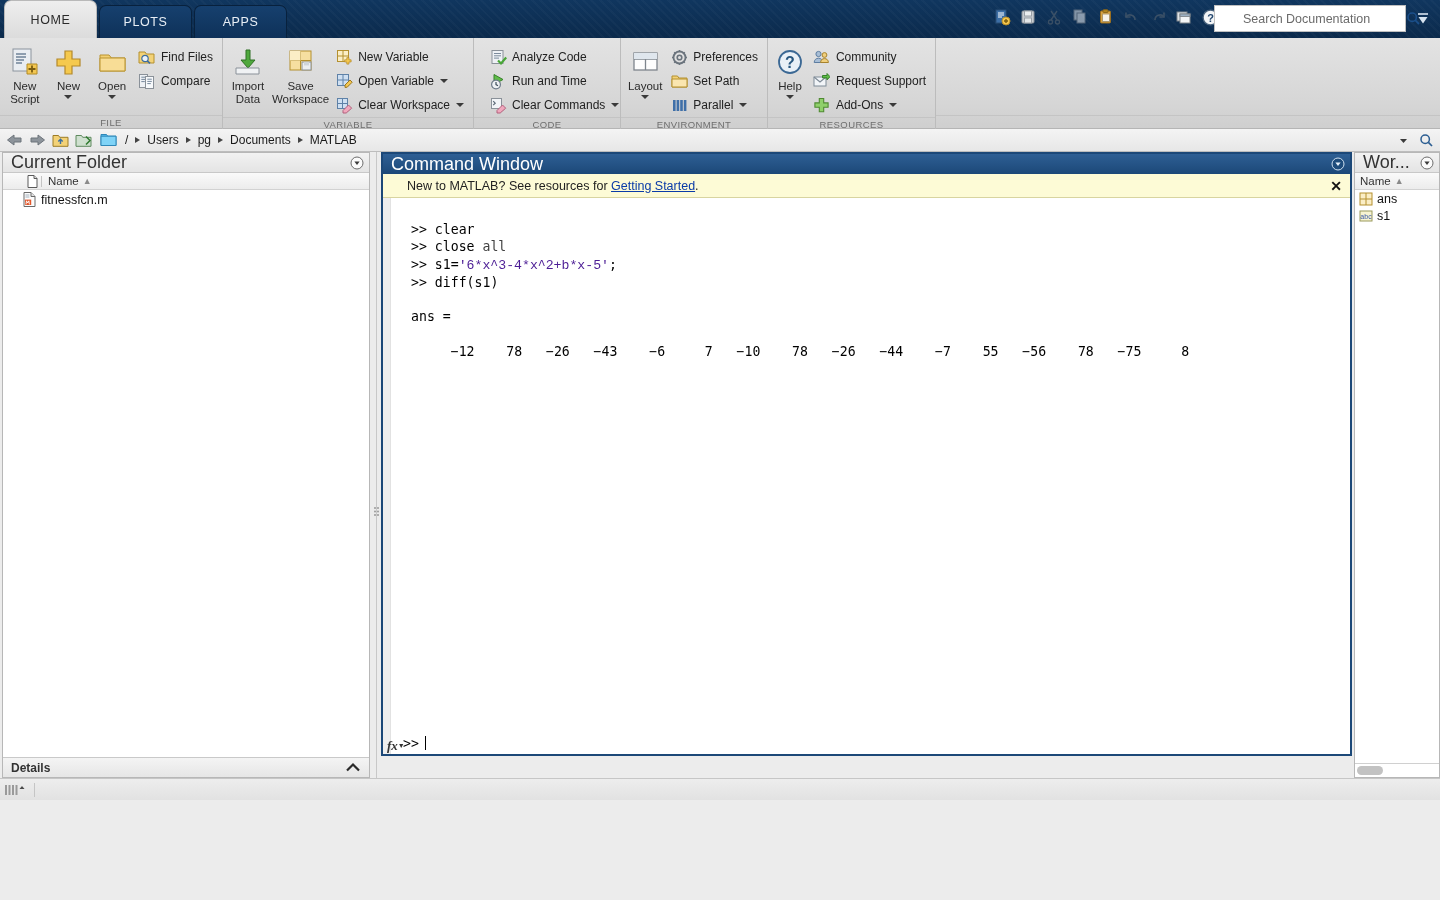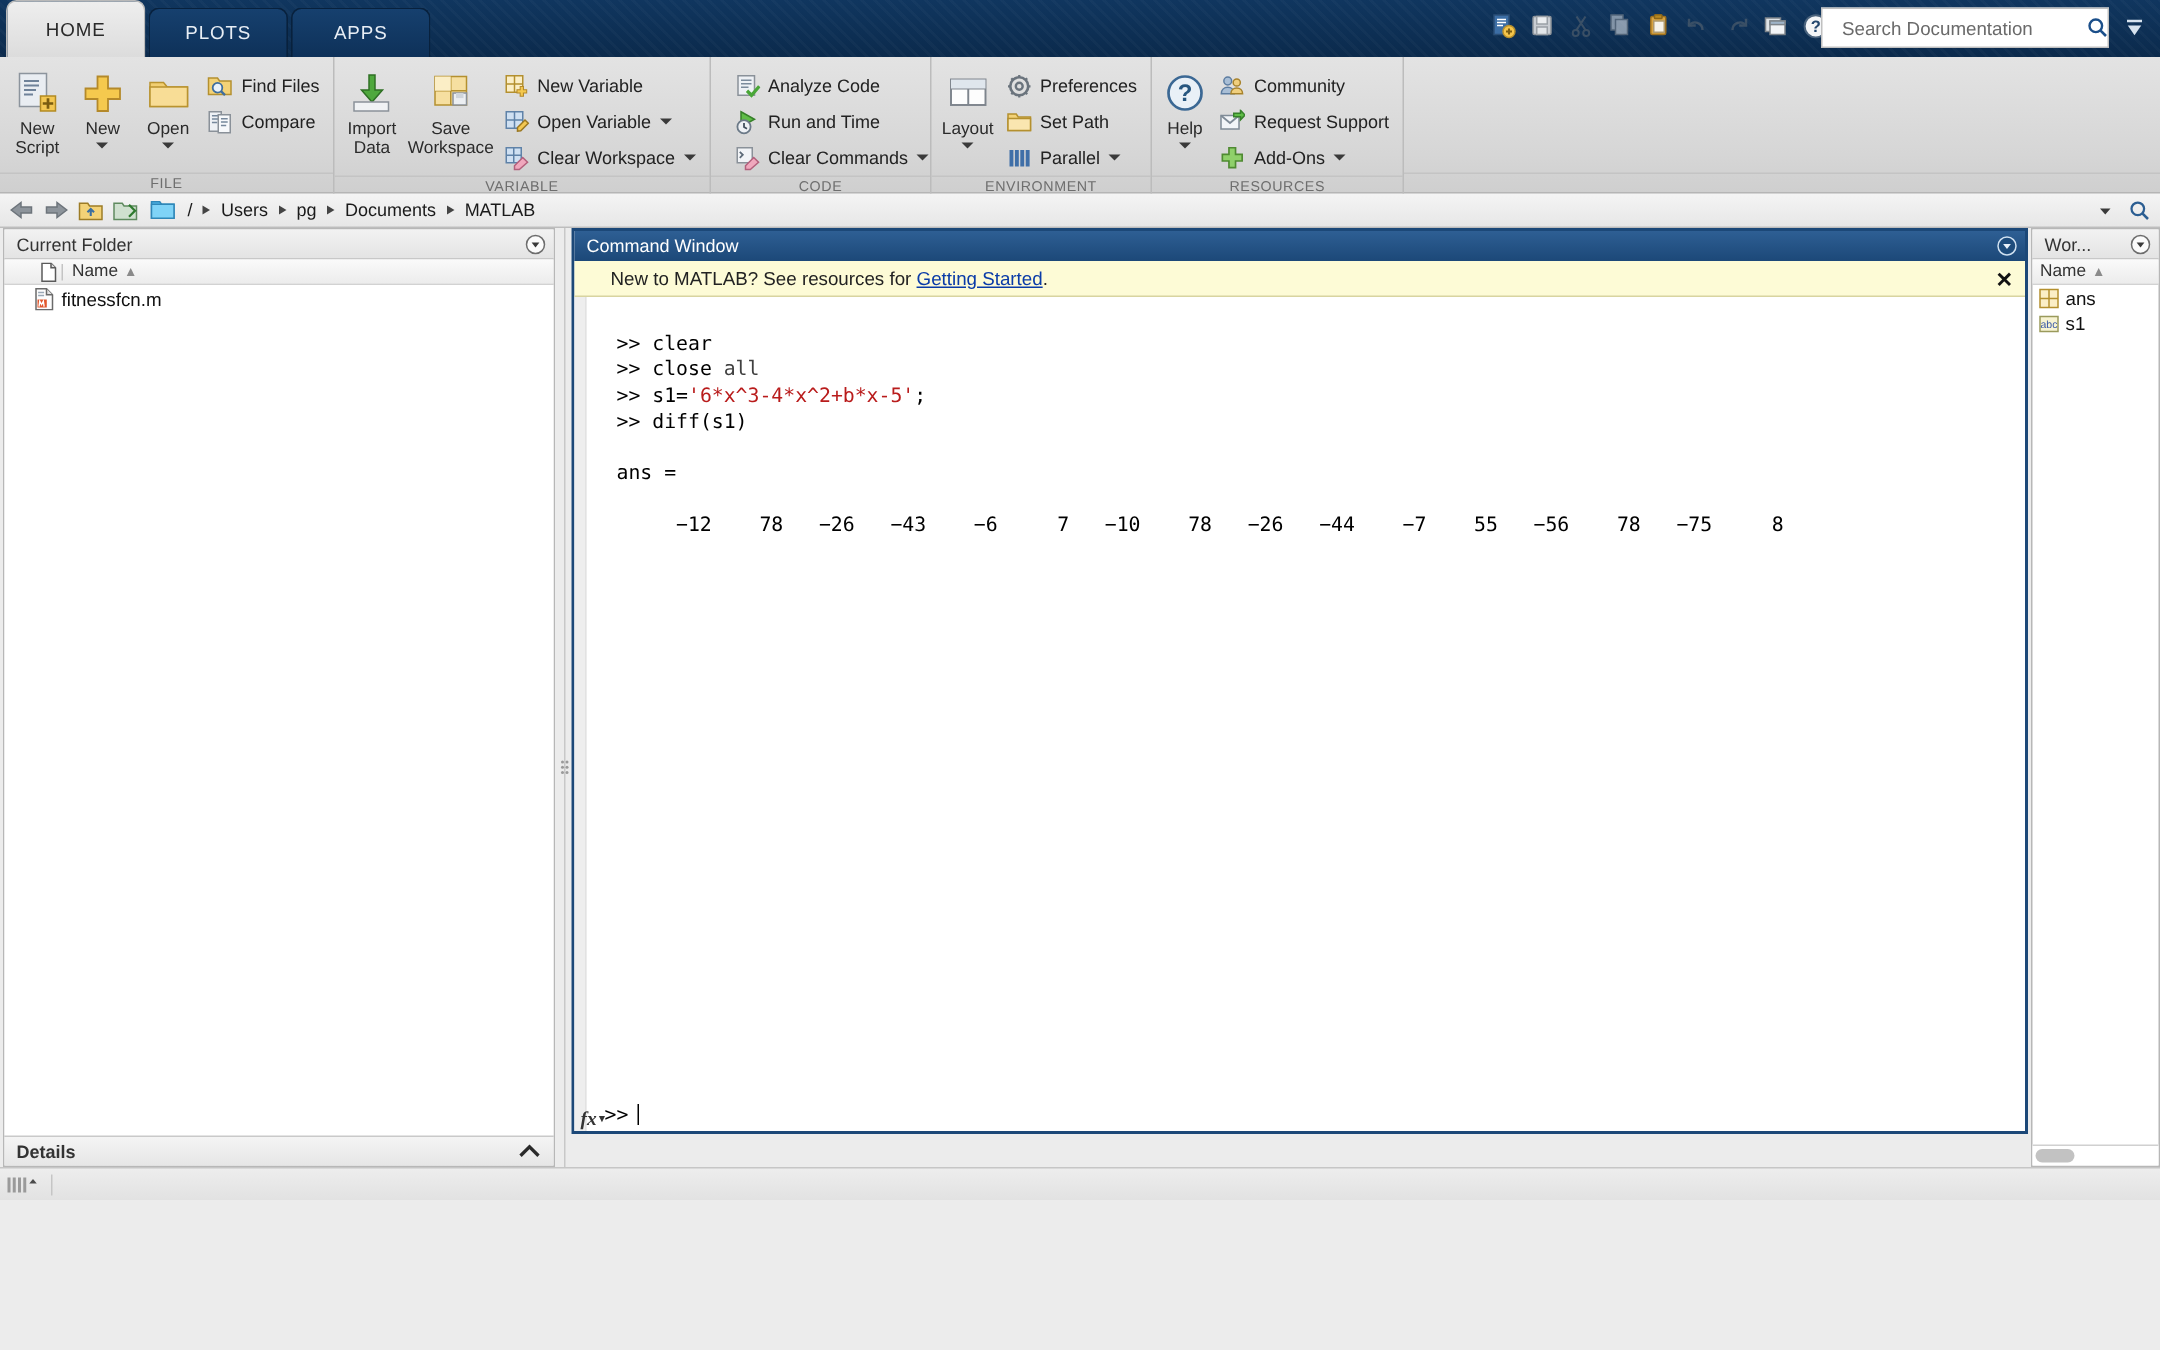--- a/index.html
+++ b/index.html
@@ -65,21 +65,21 @@
     display: flex; align-items: center; justify-content: center;
     border-radius: 3px;
     cursor: default;
   }
   .searchbox {
     position: absolute; right: 34px; top: 5px;
     width: 192px; height: 27px;
     background: #fff;
     border: 1px solid #c0c0c0;
     display: flex; align-items: center;
-    padding: 0 6px 0 11px;
+    padding: 0 6px 0 26px;
     z-index: 4;
   }
   .searchbox input {
     border: none; outline: none; flex: 1;
     font-family: "Liberation Sans", sans-serif;
     font-size: 12.5px; color: #555;
     background: transparent;
   }
   .searchbox input::placeholder { color: #6a6a6a; }
   .minribbon {
@@ -154,21 +154,21 @@
   .crumb { font-size:12px; color:#1a1a1a; padding:0 2px; cursor:default;}
   .sep-arrow { width:0;height:0;border-top:3.5px solid transparent;border-bottom:3.5px solid transparent;border-left:5px solid #444; margin:0 3px;}
 
   
   .body { position: absolute; top: 152px; left: 0; right: 0; bottom: 22px; }
 
   .panel-title {
     height: 20px;
     display: flex; align-items: center; justify-content: space-between;
     padding: 0 5px 0 8px;
-    font-size: 12px;
+    font-size: 18px;
   }
   .panel-title.light {
     background: linear-gradient(#f2f2f2,#e4e4e4);
     color: #333; border-bottom: 1px solid #c8c8c8;
   }
   .panel-title.dark {
     background: linear-gradient(#2e5f94, #1c4878);
     color: #fff;
   }
 
@@ -223,21 +223,21 @@
   .cmd-gutter { width: 8px; background: #eeeeee; border-right: 1px solid #e2e2e2;}
   .cmd-text {
     flex: 1; padding: 6px 0 0 20px;
     font-family: "DejaVu Sans Mono", "Liberation Mono", monospace;
     font-size: 13.2px;
     line-height: 17.2px;
     color: #000;
     white-space: pre;
   }
   .kw { color: #404040; }
-  .str { color: #b91c1c; }
+  .str { color: #4c1d95; font-family: Liberation Mono, monospace; }
   .fx {
     position: absolute; left: 4px; bottom: 0;
     font-family: "Liberation Serif", serif;
     font-style: italic; font-weight: bold;
     font-size: 13px; color: #333;
   }
   .cursor { display:inline-block; width:1px; height:14px; background:#000; margin-left:6px; vertical-align:-2px;}
 
   
   #workspace {

